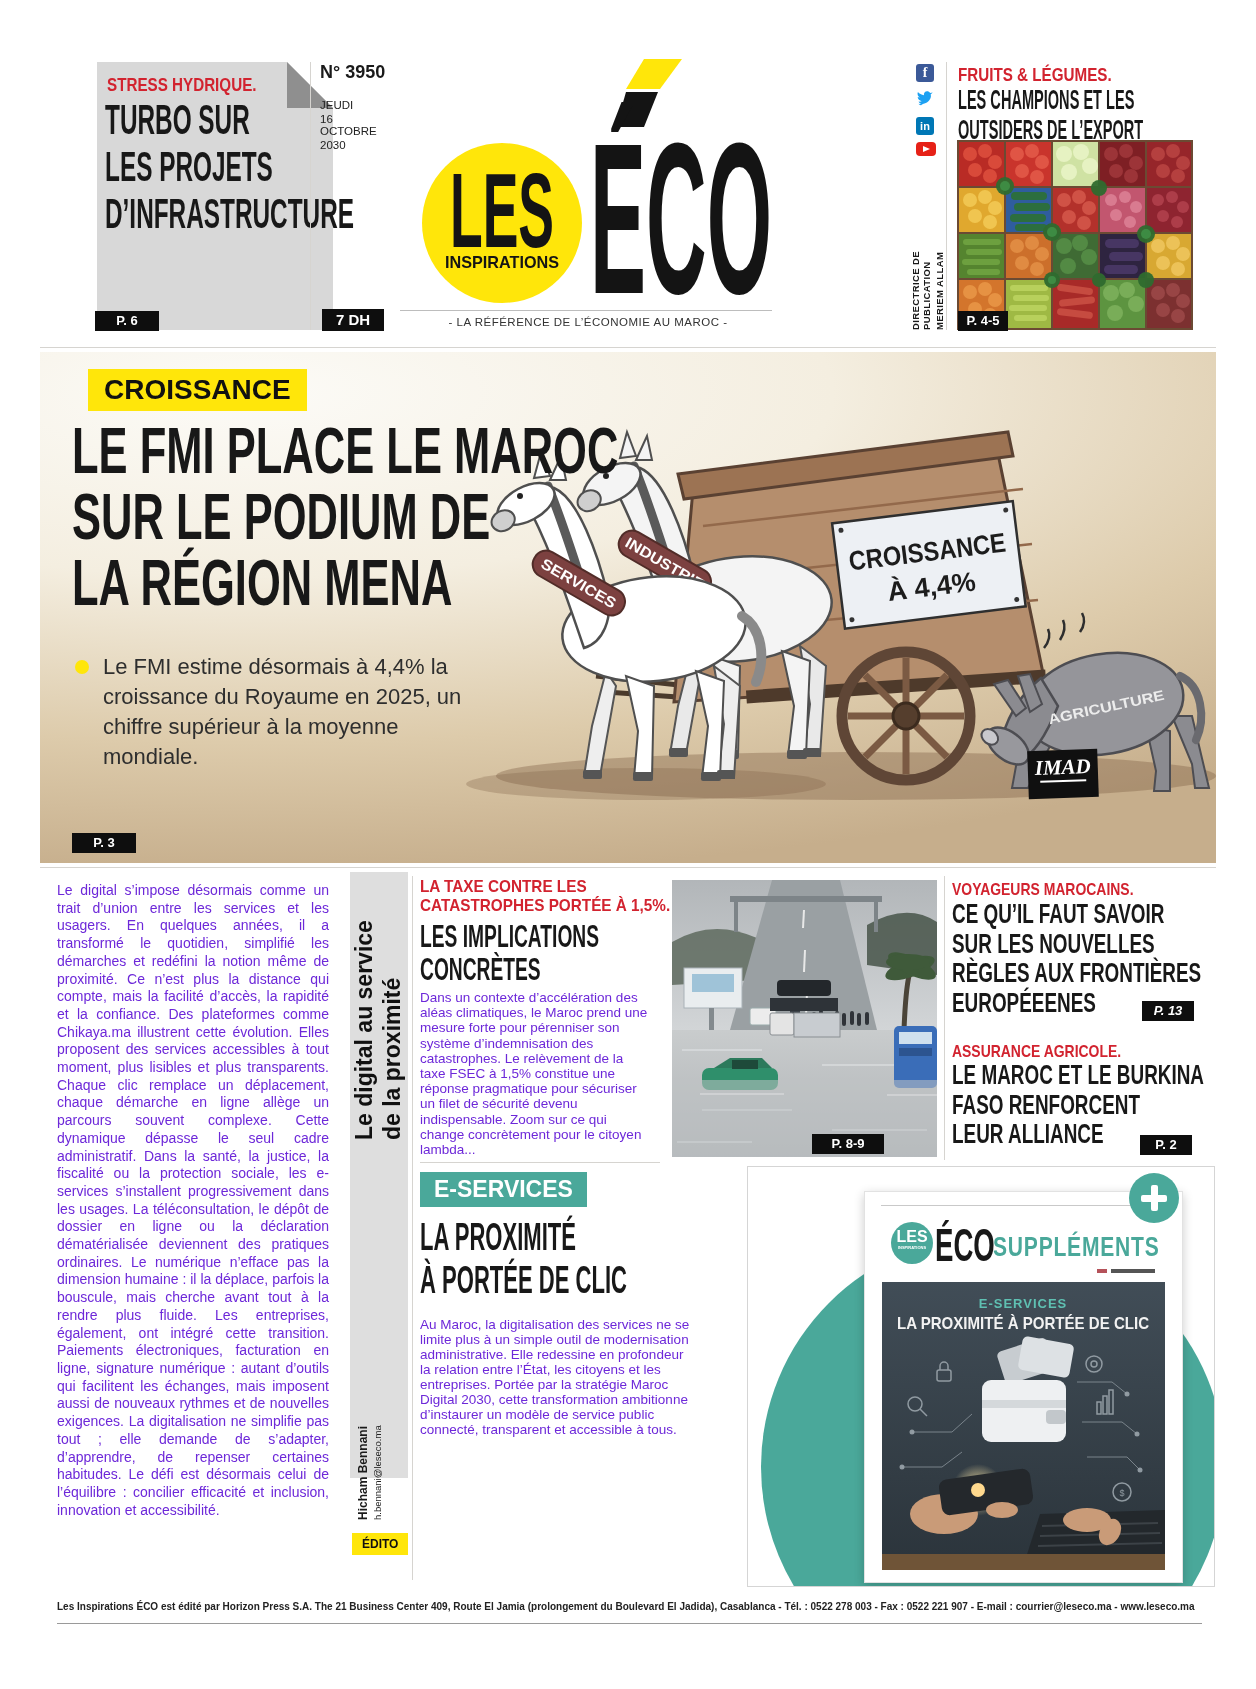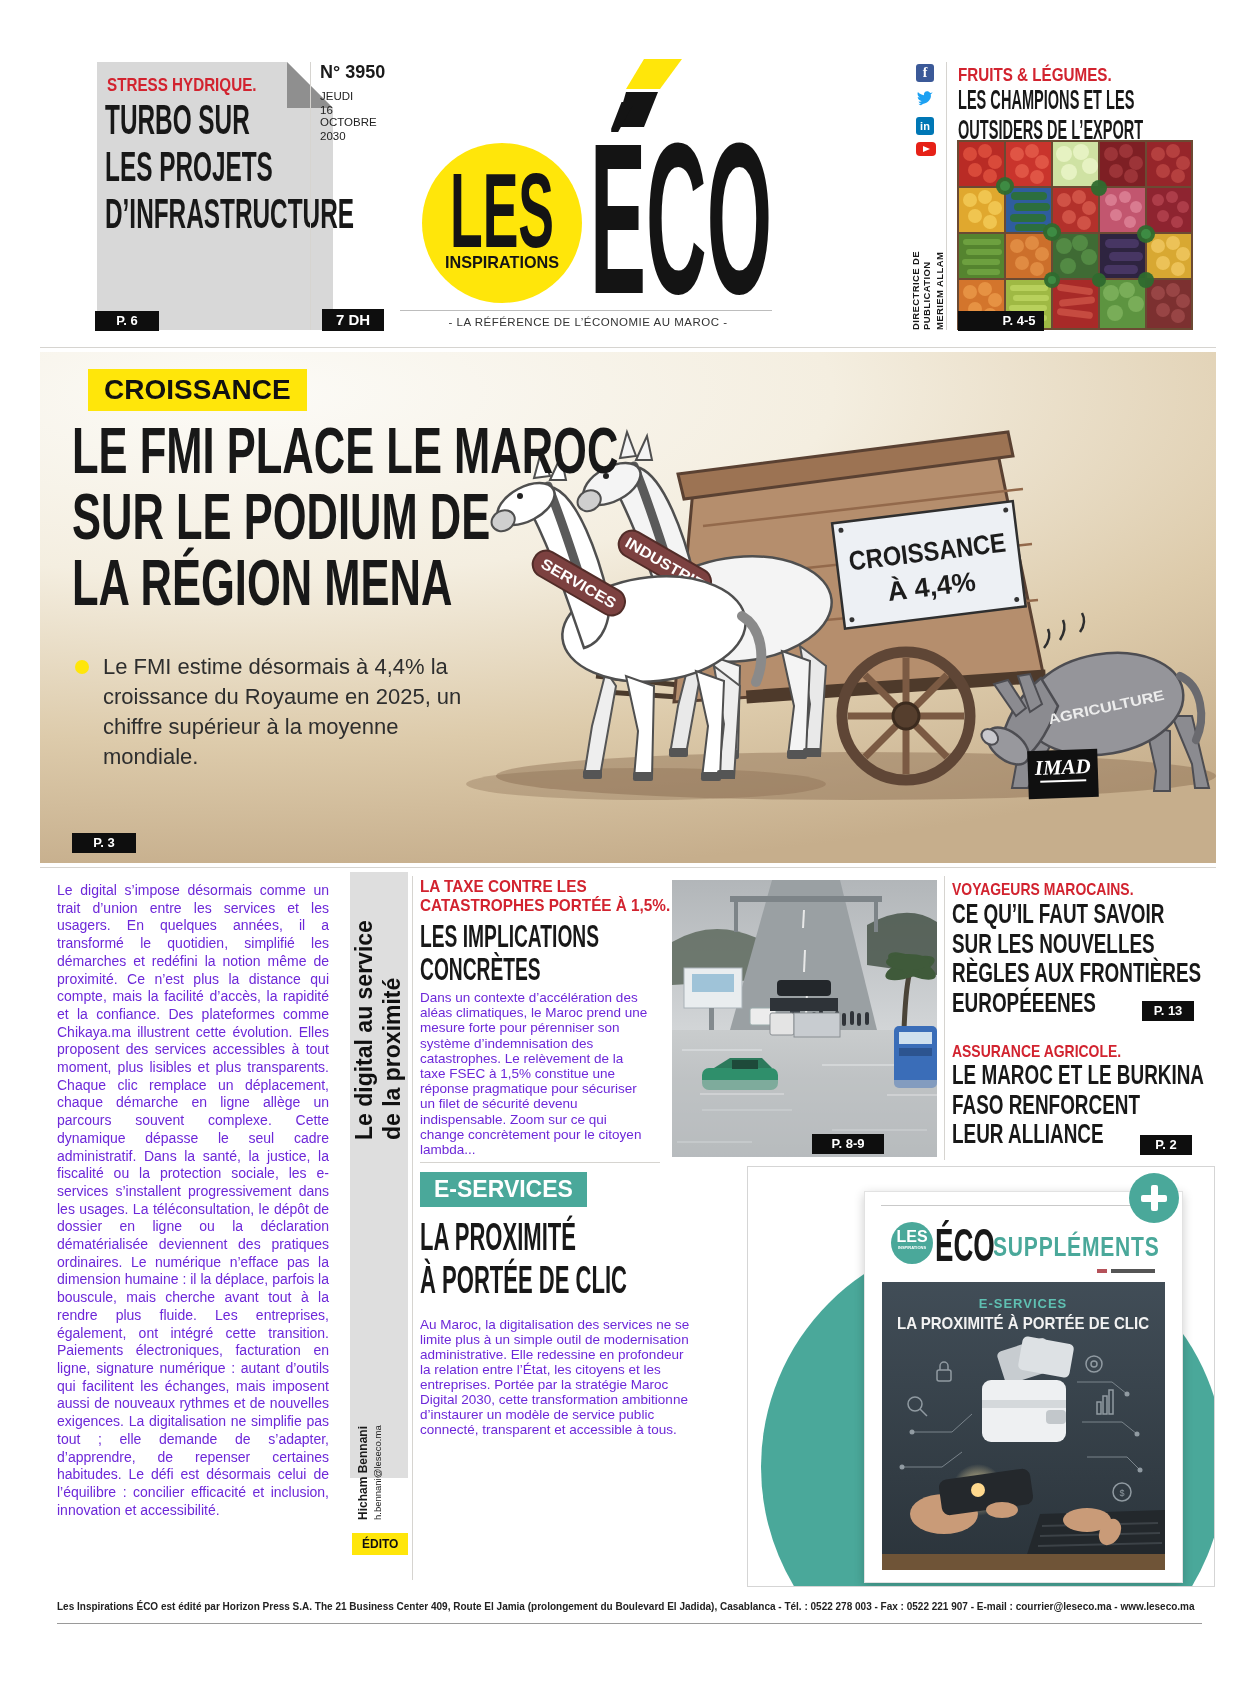--- a/index.html
+++ b/index.html
@@ -33,21 +33,21 @@
         <div>LES PROJETS</div>
         <div>D’INFRASTRUCTURE</div>
       </div>
     <div class="ptag" style="left:-2px;top:249px;width:64px;">P. 6</div>
   </div>
 
   <div class="vr" style="left:310px;top:62px;height:268px;"></div>
 
   <div class="abs" style="left:320px;top:62px;width:70px;">
     <div style="font-weight:bold;font-size:18px;">N° 3950</div>
-    <div style="font-size:11.5px;margin-top:7px;color:#222;">JEUDI</div>
+    <div style="font-size:11.5px;margin-top:16px;color:#222;">JEUDI</div>
     <div style="font-size:11.5px;margin-top:2px;color:#222;">16 OCTOBRE</div>
     <div style="font-size:11.5px;margin-top:2px;color:#222;">2030</div>
   </div>
   <div class="ptag" style="left:322px;top:309px;width:62px;font-size:15px;line-height:22px;height:22px;">7 DH</div>
 
   <svg class="abs" style="left:398px;top:55px;" width="380" height="250" viewBox="0 0 380 250">
     <polygon points="246,4 284,4 262,34 228,34" fill="#ffe60a"></polygon>
     <polygon points="228,37 260,37 246,72 218,72" fill="#141414"></polygon>
     <circle cx="104" cy="168" r="80" fill="#ffe60a"></circle>
     <text x="104" y="192" text-anchor="middle" font-size="106" font-weight="bold" fill="#141414" textLength="104" lengthAdjust="spacingAndGlyphs">LES</text>
@@ -287,21 +287,21 @@
         <circle cx="189" cy="140" r="8"></circle>
         <circle cx="142" cy="140" r="7"></circle>
       </g>
     <g fill="#3f8f46" opacity=".9">
         <circle cx="48" cy="46" r="5"></circle>
         <circle cx="95" cy="92" r="5"></circle>
         <circle cx="189" cy="94" r="5"></circle>
         <circle cx="95" cy="140" r="4"></circle>
       </g>
   </svg>
-  <div class="ptag" style="left:958px;top:311px;width:50px;padding-left:36px;">P. 4-5</div>
+  <div class="ptag" style="left:958px;top:311px;width:50px;">P. 4-5</div>
 
   <div class="hr" style="left:40px;top:347px;width:1176px;"></div>
 
   <div class="abs" style="left:40px;top:352px;width:1176px;height:511px;background:radial-gradient(130% 95% at 18% 8%, #fcfbf7 0%, #f4eee0 38%, #ddcbab 72%, #c6ae8c 100%);overflow:hidden;">
 
     <svg class="abs" style="left:416px;top:34px;" width="760" height="420" viewBox="0 0 760 420">
       <ellipse cx="400" cy="390" rx="360" ry="24" fill="#7d5f44" opacity=".38"></ellipse>
       <ellipse cx="190" cy="398" rx="180" ry="16" fill="#7d5f44" opacity=".3"></ellipse>
 
       <g>
@@ -534,21 +534,21 @@
 
   <div class="vr" style="left:944px;top:876px;height:284px;"></div>
 
   <div class="abs kicker cond" style="left:952px;top:880px;font-size:17px;transform:scaleX(.82);">VOYAGEURS MAROCAINS.</div>
   <div class="abs hl cond" style="left:952px;top:900px;font-size:27px;line-height:29.5px;transform:scaleX(.7);">
       <div>CE QU’IL FAUT SAVOIR</div>
       <div>SUR LES NOUVELLES</div>
       <div>RÈGLES AUX FRONTIÈRES</div>
       <div>EUROPÉEENES</div>
     </div>
-  <div class="ptag" style="left:1142px;top:1001px;width:52px;">P. 13</div>
+  <div class="ptag" style="left:1142px;top:1001px;width:52px;font-style:italic;">P. 13</div>
 
   <div class="abs kicker cond" style="left:952px;top:1042px;font-size:17px;transform:scaleX(.82);">ASSURANCE AGRICOLE.</div>
   <div class="abs hl cond" style="left:952px;top:1061px;font-size:27px;line-height:29.5px;transform:scaleX(.7);">
       <div>LE MAROC ET LE BURKINA</div>
       <div>FASO RENFORCENT</div>
       <div>LEUR ALLIANCE</div>
     </div>
   <div class="ptag" style="left:1140px;top:1135px;width:52px;">P. 2</div>
 
   <div class="hr" style="left:420px;top:1162px;width:240px;"></div>

